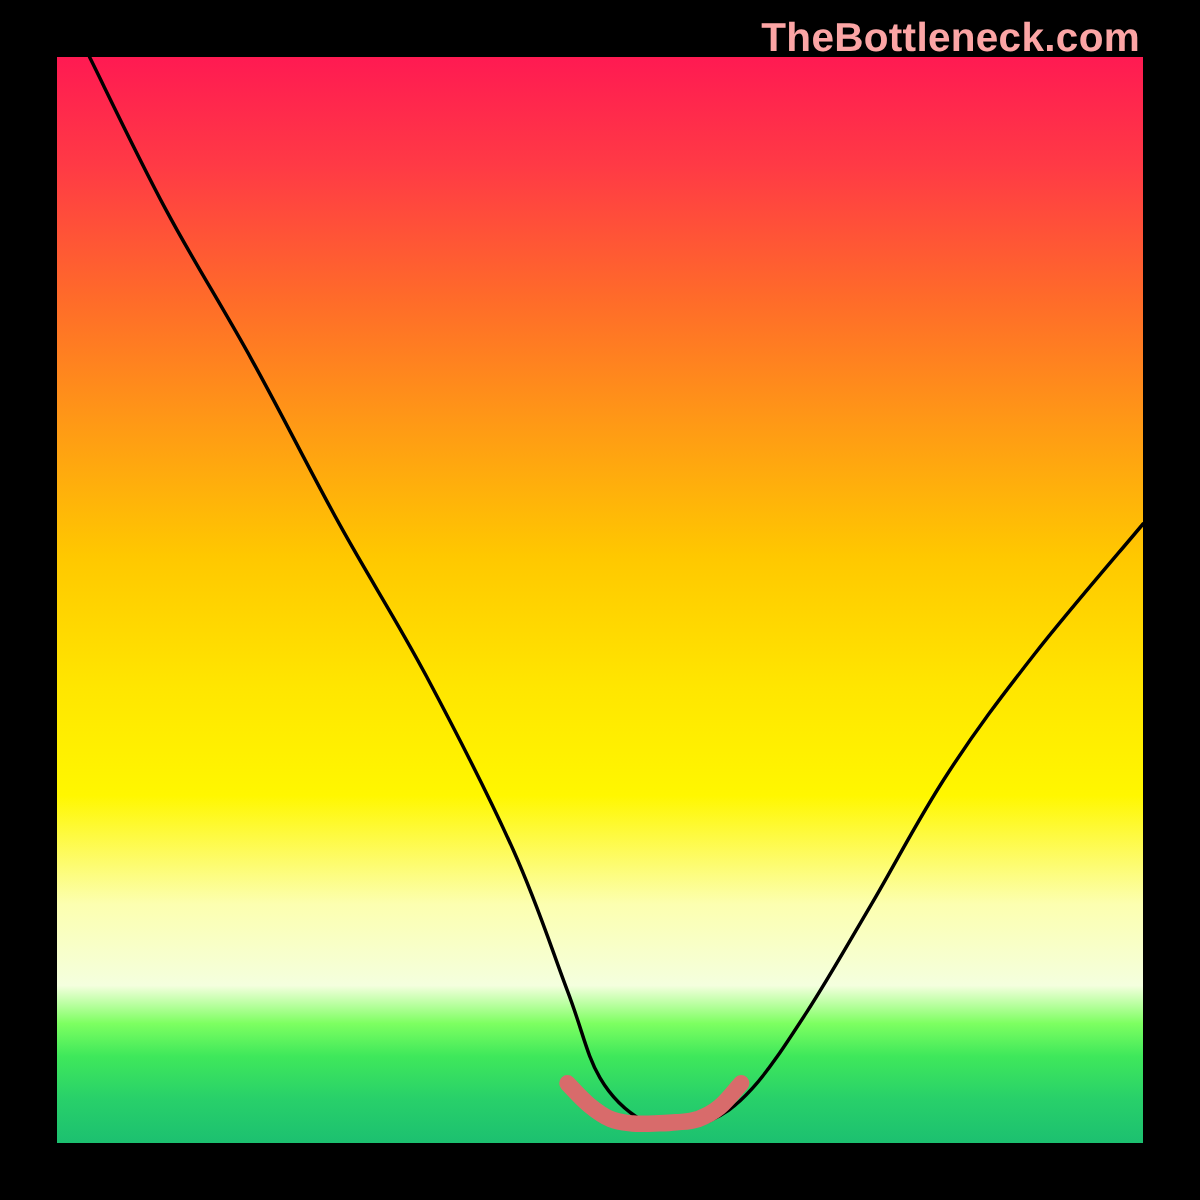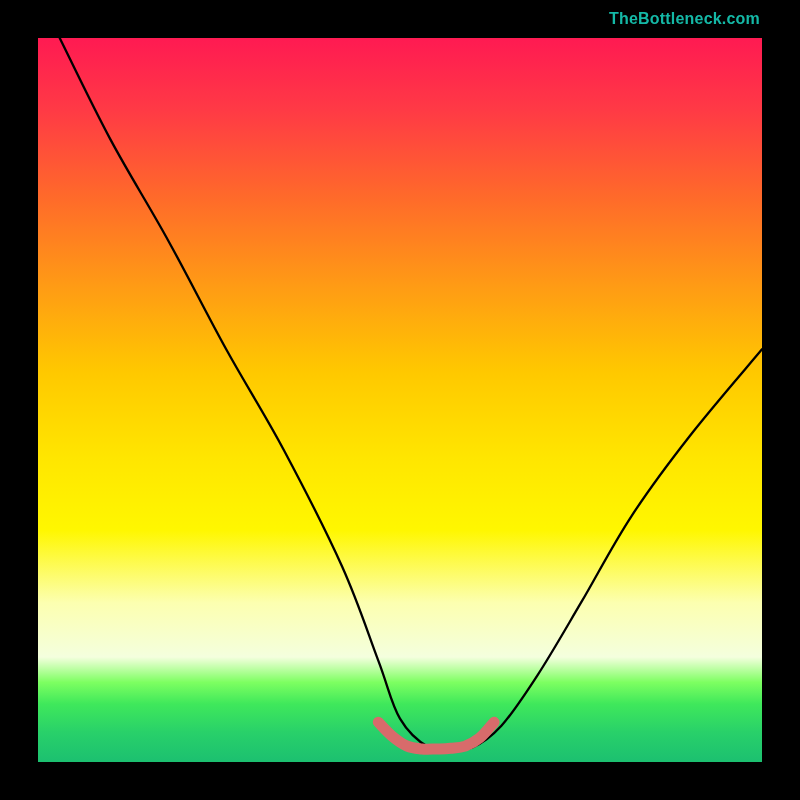--- a/index.html
+++ b/index.html
@@ -36,22 +36,22 @@
       #7dff61 89%,
       #3fe85b 92%,
       #28d06a 96%,
       #1cc070 100%
     );
   }
   .watermark {
     position: absolute;
     top: 10px;
     right: 40px;
-    color: #14b8a6;
-    font-size: 16px;
+    color: #fca5a5;
+    font-size: 27px;
     font-weight: 600;
     letter-spacing: 0.2px;
     user-select: none;
   }
   svg.curve {
     position: absolute;
     left: 0;
     top: 0;
     width: 724px;
     height: 724px;

